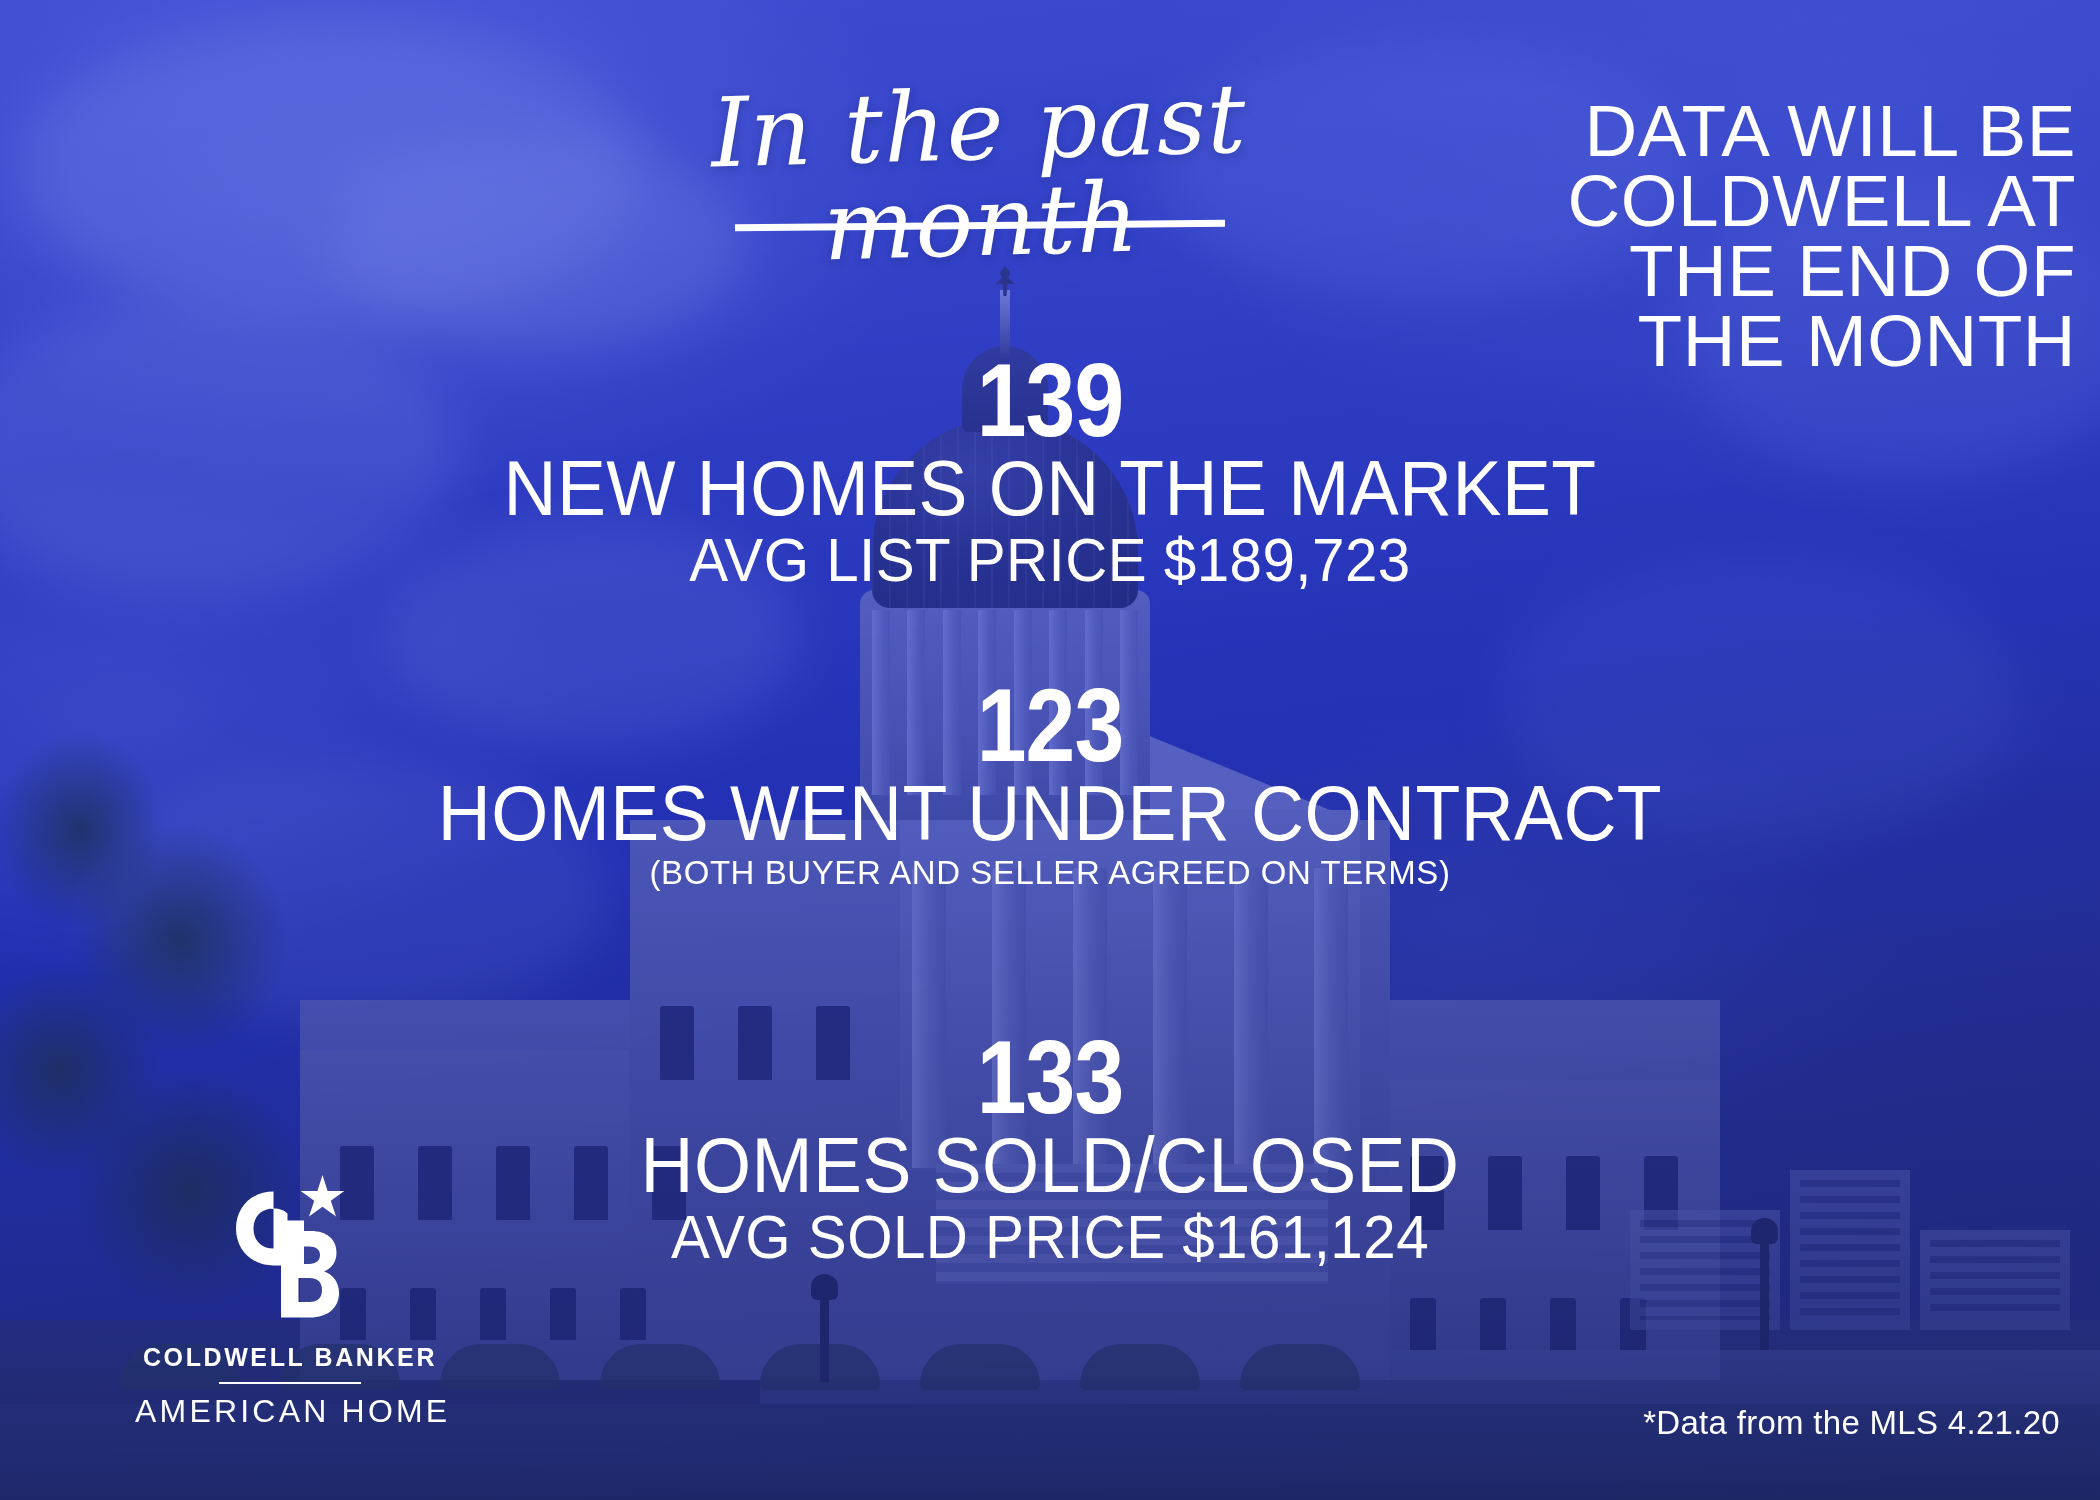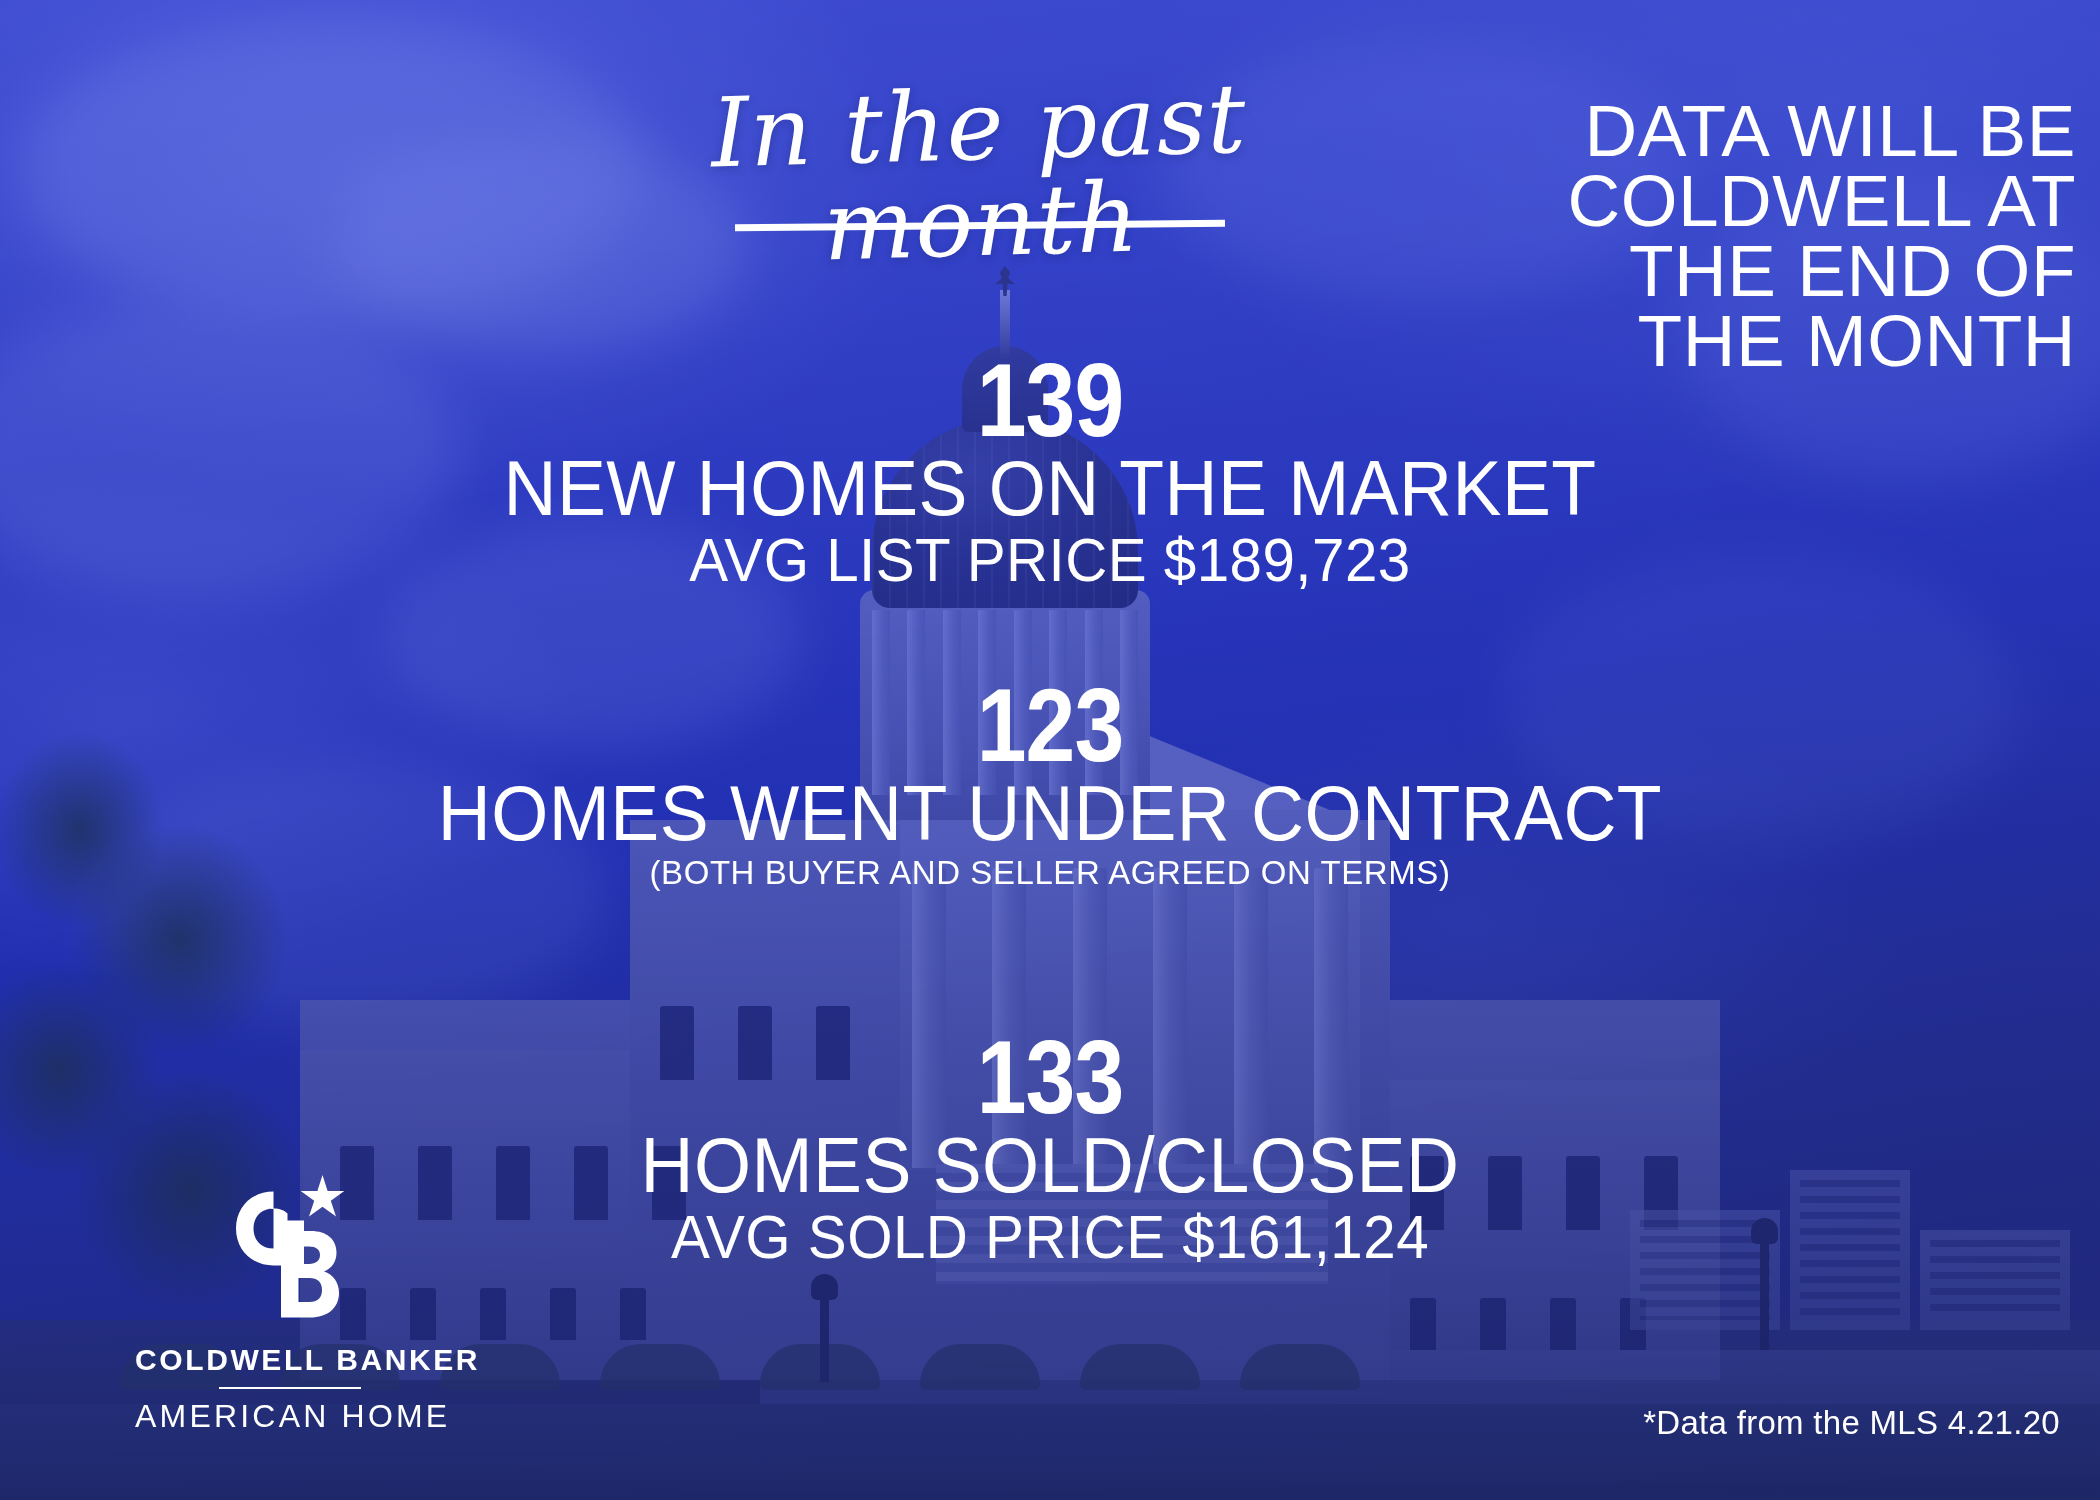--- a/index.html
+++ b/index.html
@@ -225,21 +225,21 @@
   #stat1 .big-num { }
   #stat2 { top:678px; }
   #stat3 { top:1030px; }
 
   .stat .big-num, .stat .big-label, .stat .sub-label, .stat .paren { transform-origin:center; }
 
   
   .logo { position:absolute; left:135px; top:1175px; width:310px; text-align:center; color:#fff; }
   .cb-mark { width:128px; height:150px; margin:0 auto 14px; display:block; }
   .logo-name {
-    font-size:30px; font-weight:700; letter-spacing:2.6px; line-height:1; white-space:nowrap;margin-top:20px;
+    font-size:25px; font-weight:700; letter-spacing:2.6px; line-height:1; white-space:nowrap;margin-top:20px;
   }
   .logo-rule { width:142px; height:2px; background:#fff; margin:12px auto 11px; }
   .logo-sub { font-size:32px; font-weight:400; letter-spacing:3.2px; line-height:1; white-space:nowrap; }
 
   .footnote {
     position:absolute; right:40px; bottom:58px;
     color:#ffffff; font-size:33px; font-weight:300; letter-spacing:0.3px;
   }
 </style>
 </head>

